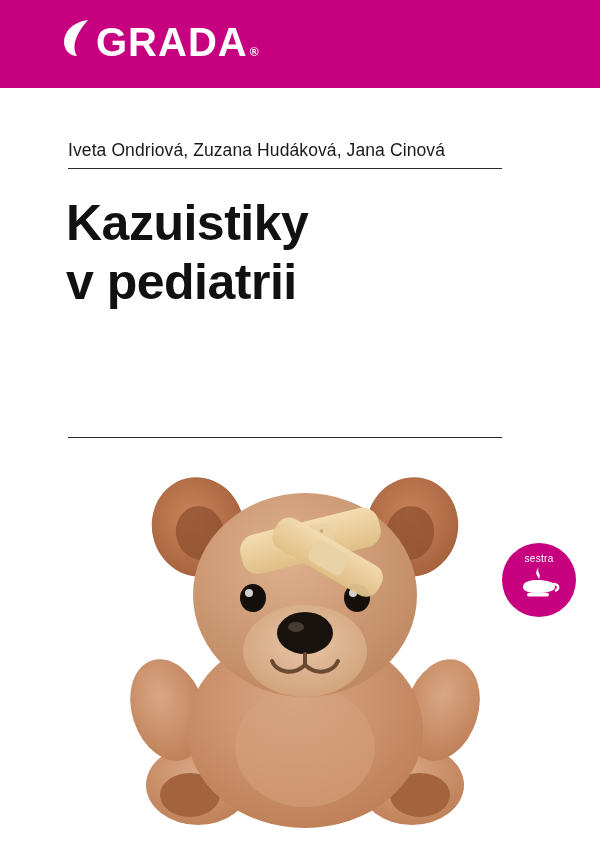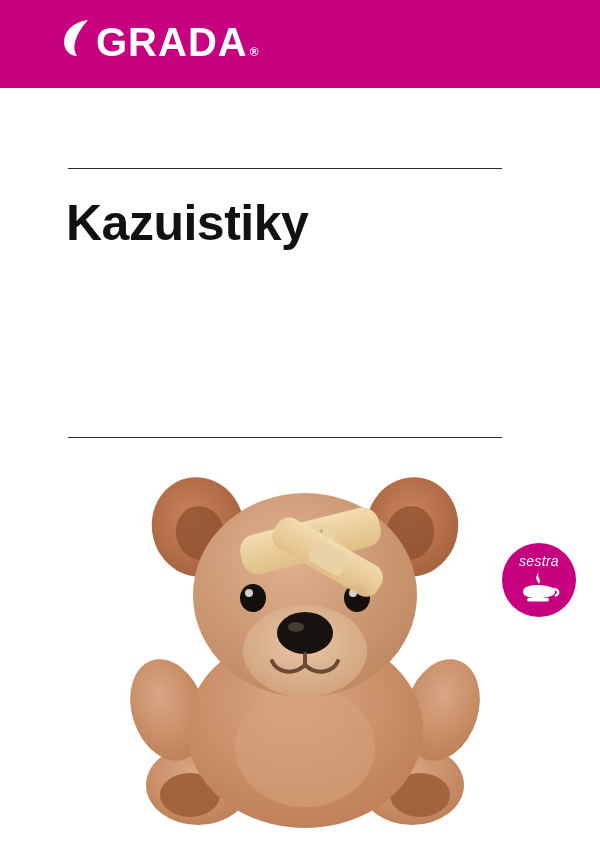--- a/index.html
+++ b/index.html
@@ -111,22 +111,21 @@
     background: #c6007e;
     color: #ffffff;
     display: flex;
     flex-direction: column;
     align-items: center;
     justify-content: flex-start;
     padding-top: 10px;
     box-sizing: border-box;
   }
   .series-badge .badge-label {
-    font-size: 14px;
-    font-style: italic;
+    font-size: 10px;
     letter-spacing: 0.3px;
     margin-bottom: 1px;
   }
   .series-badge .badge-icon svg { display: block; }
 </style>
 </head>
 <body>
 
 <div class="cover">
 
@@ -135,24 +134,26 @@
       <span class="logo-mark">
         <svg width="30" height="40" viewBox="0 0 30 40" aria-hidden="true">
           <path d="M26 2 C10 4, 2 14, 2 24 C2 32, 8 38, 15 38 C10 30, 12 18, 26 2 Z" fill="#ffffff"></path>
         </svg>
       </span>
       <span class="logo-text">GRADA</span>
       <span class="logo-reg">®</span>
     </div>
   </div>
 
+  <div class="authors">Iveta Ondriová, Zuzana Hudáková, Jana Cinová</div>
   <div class="rule rule-top"></div>
 
   <div class="title">
     <span class="title-line">Kazuistiky</span>
+    <span class="title-line">v pediatrii</span>
   </div>
 
   <div class="rule rule-bottom"></div>
 
   <div class="photo">
     <svg width="370" height="400" viewBox="0 0 370 400" aria-hidden="true">
       <defs>
         <radialGradient id="furBody" cx="45%" cy="35%" r="70%">
           <stop offset="0%" stop-color="#d9a684"></stop>
           <stop offset="100%" stop-color="#bd7e55"></stop>

